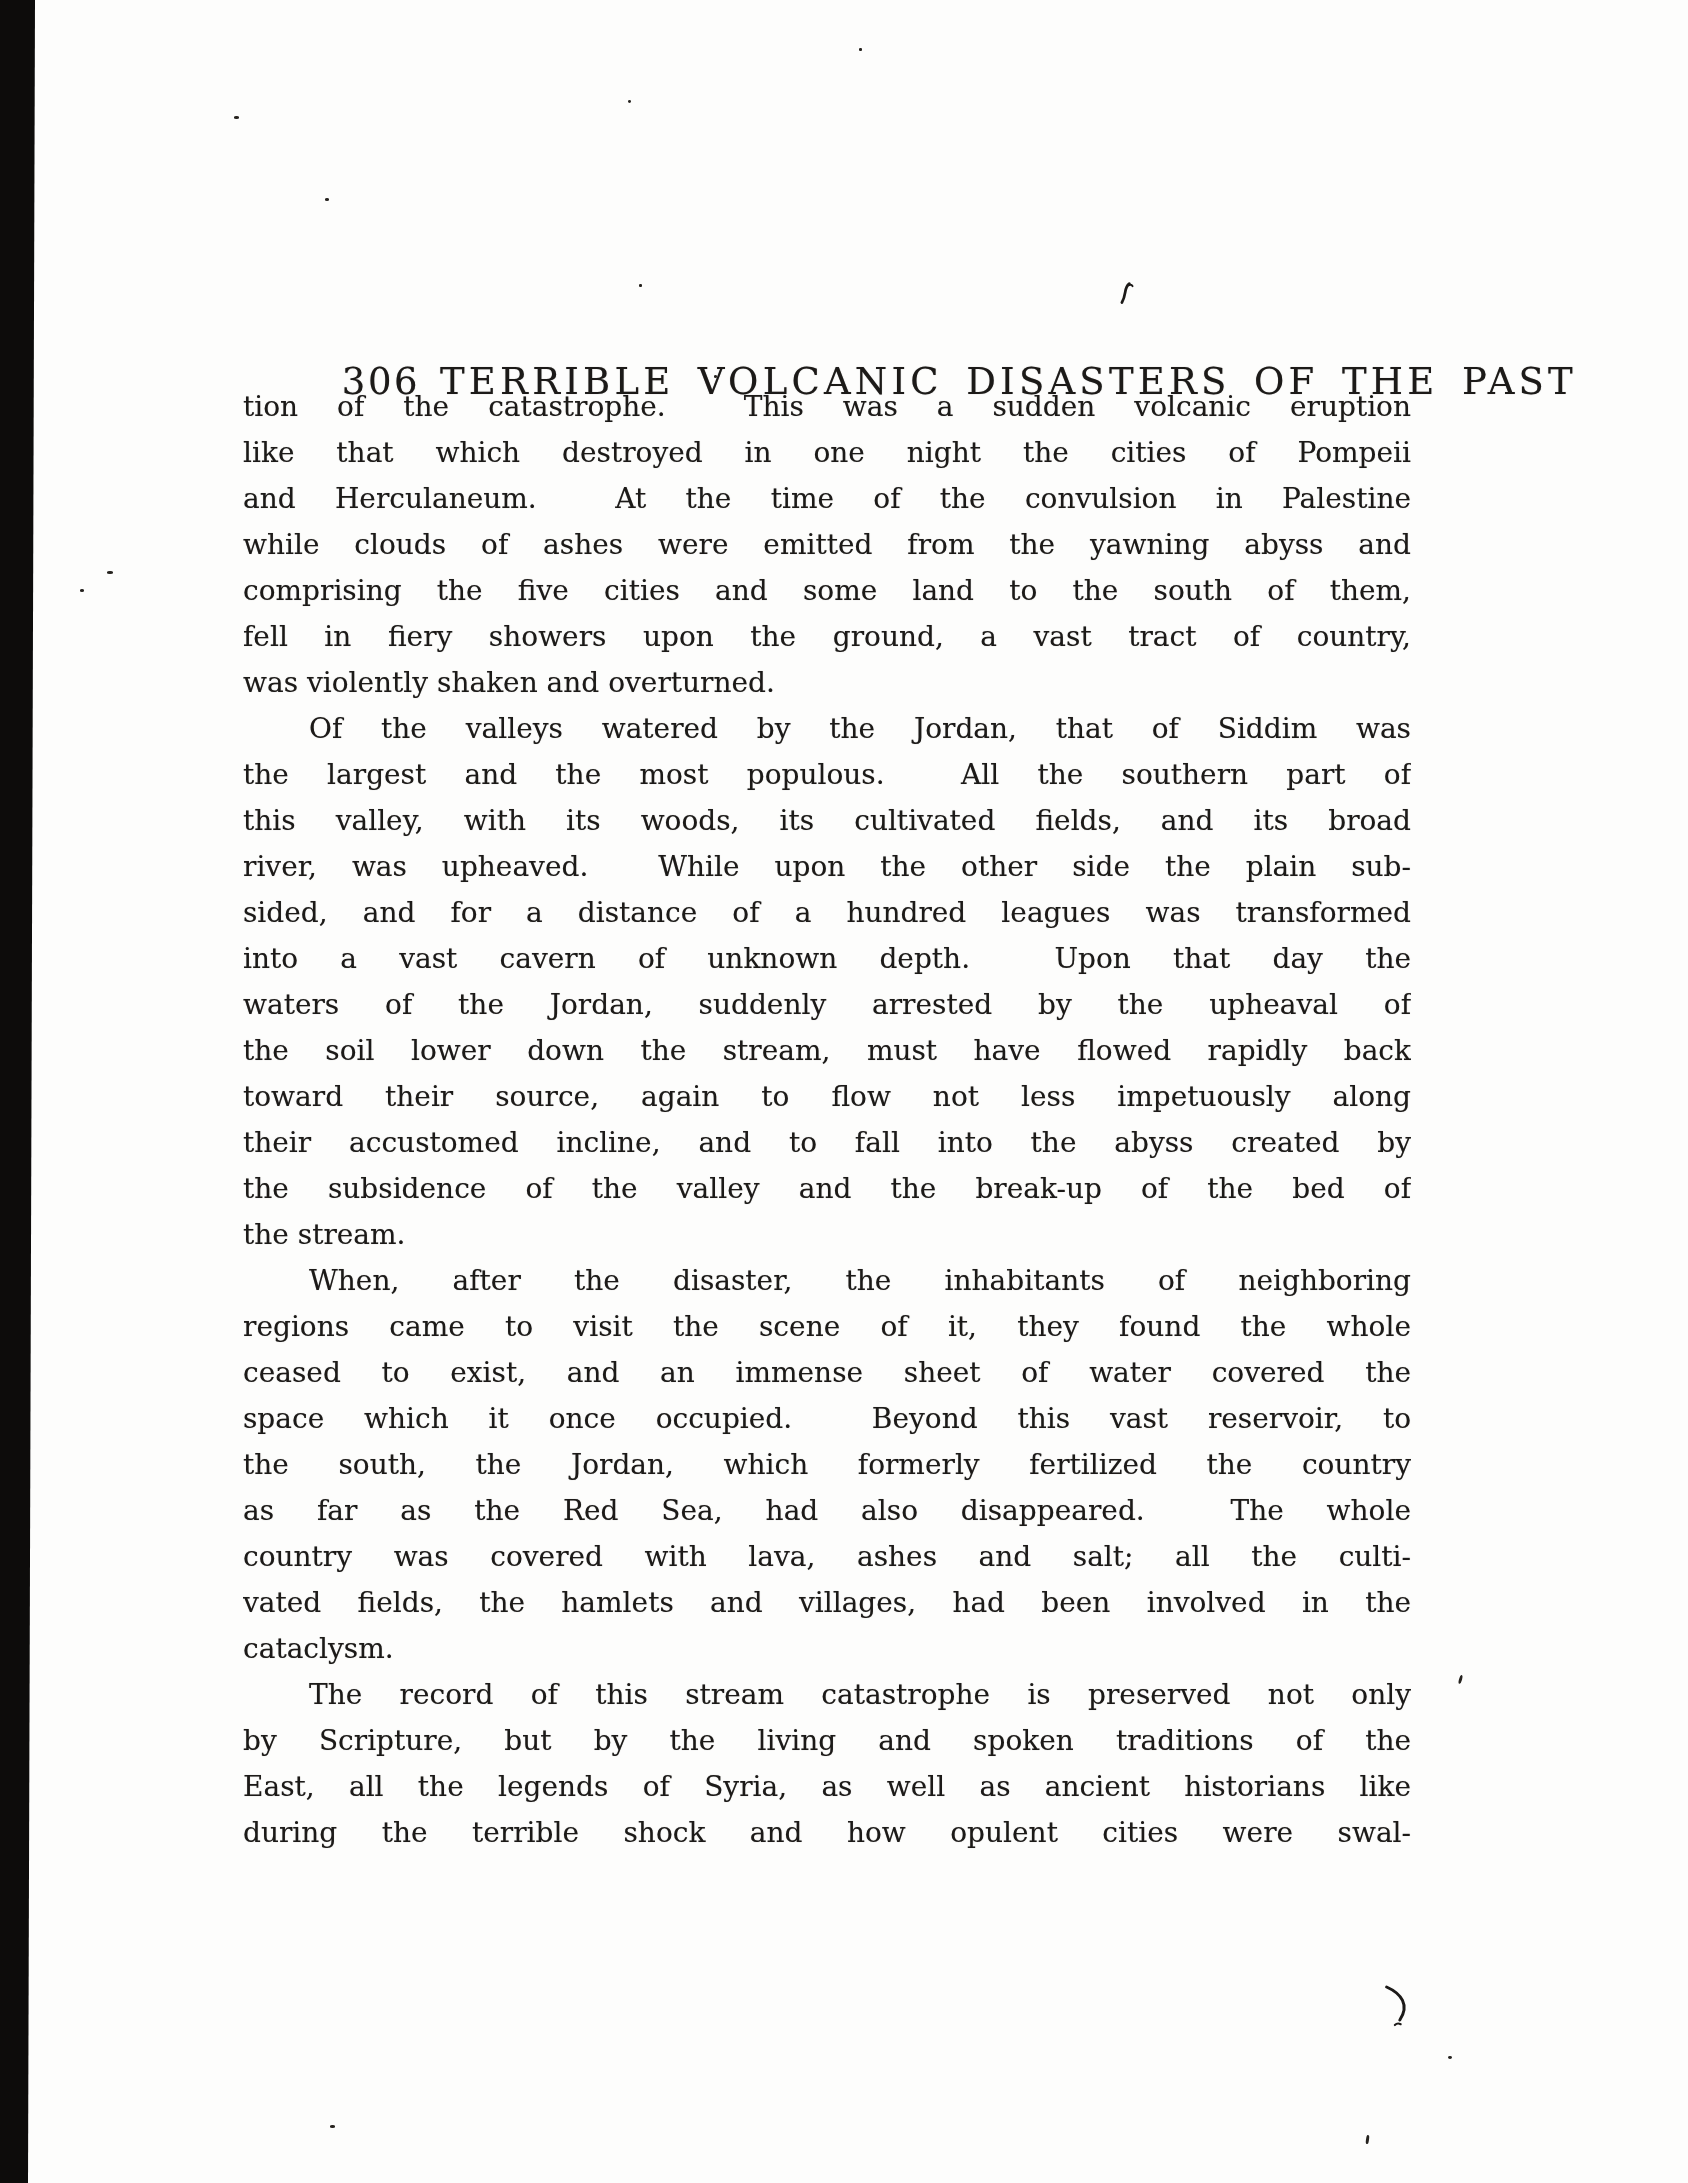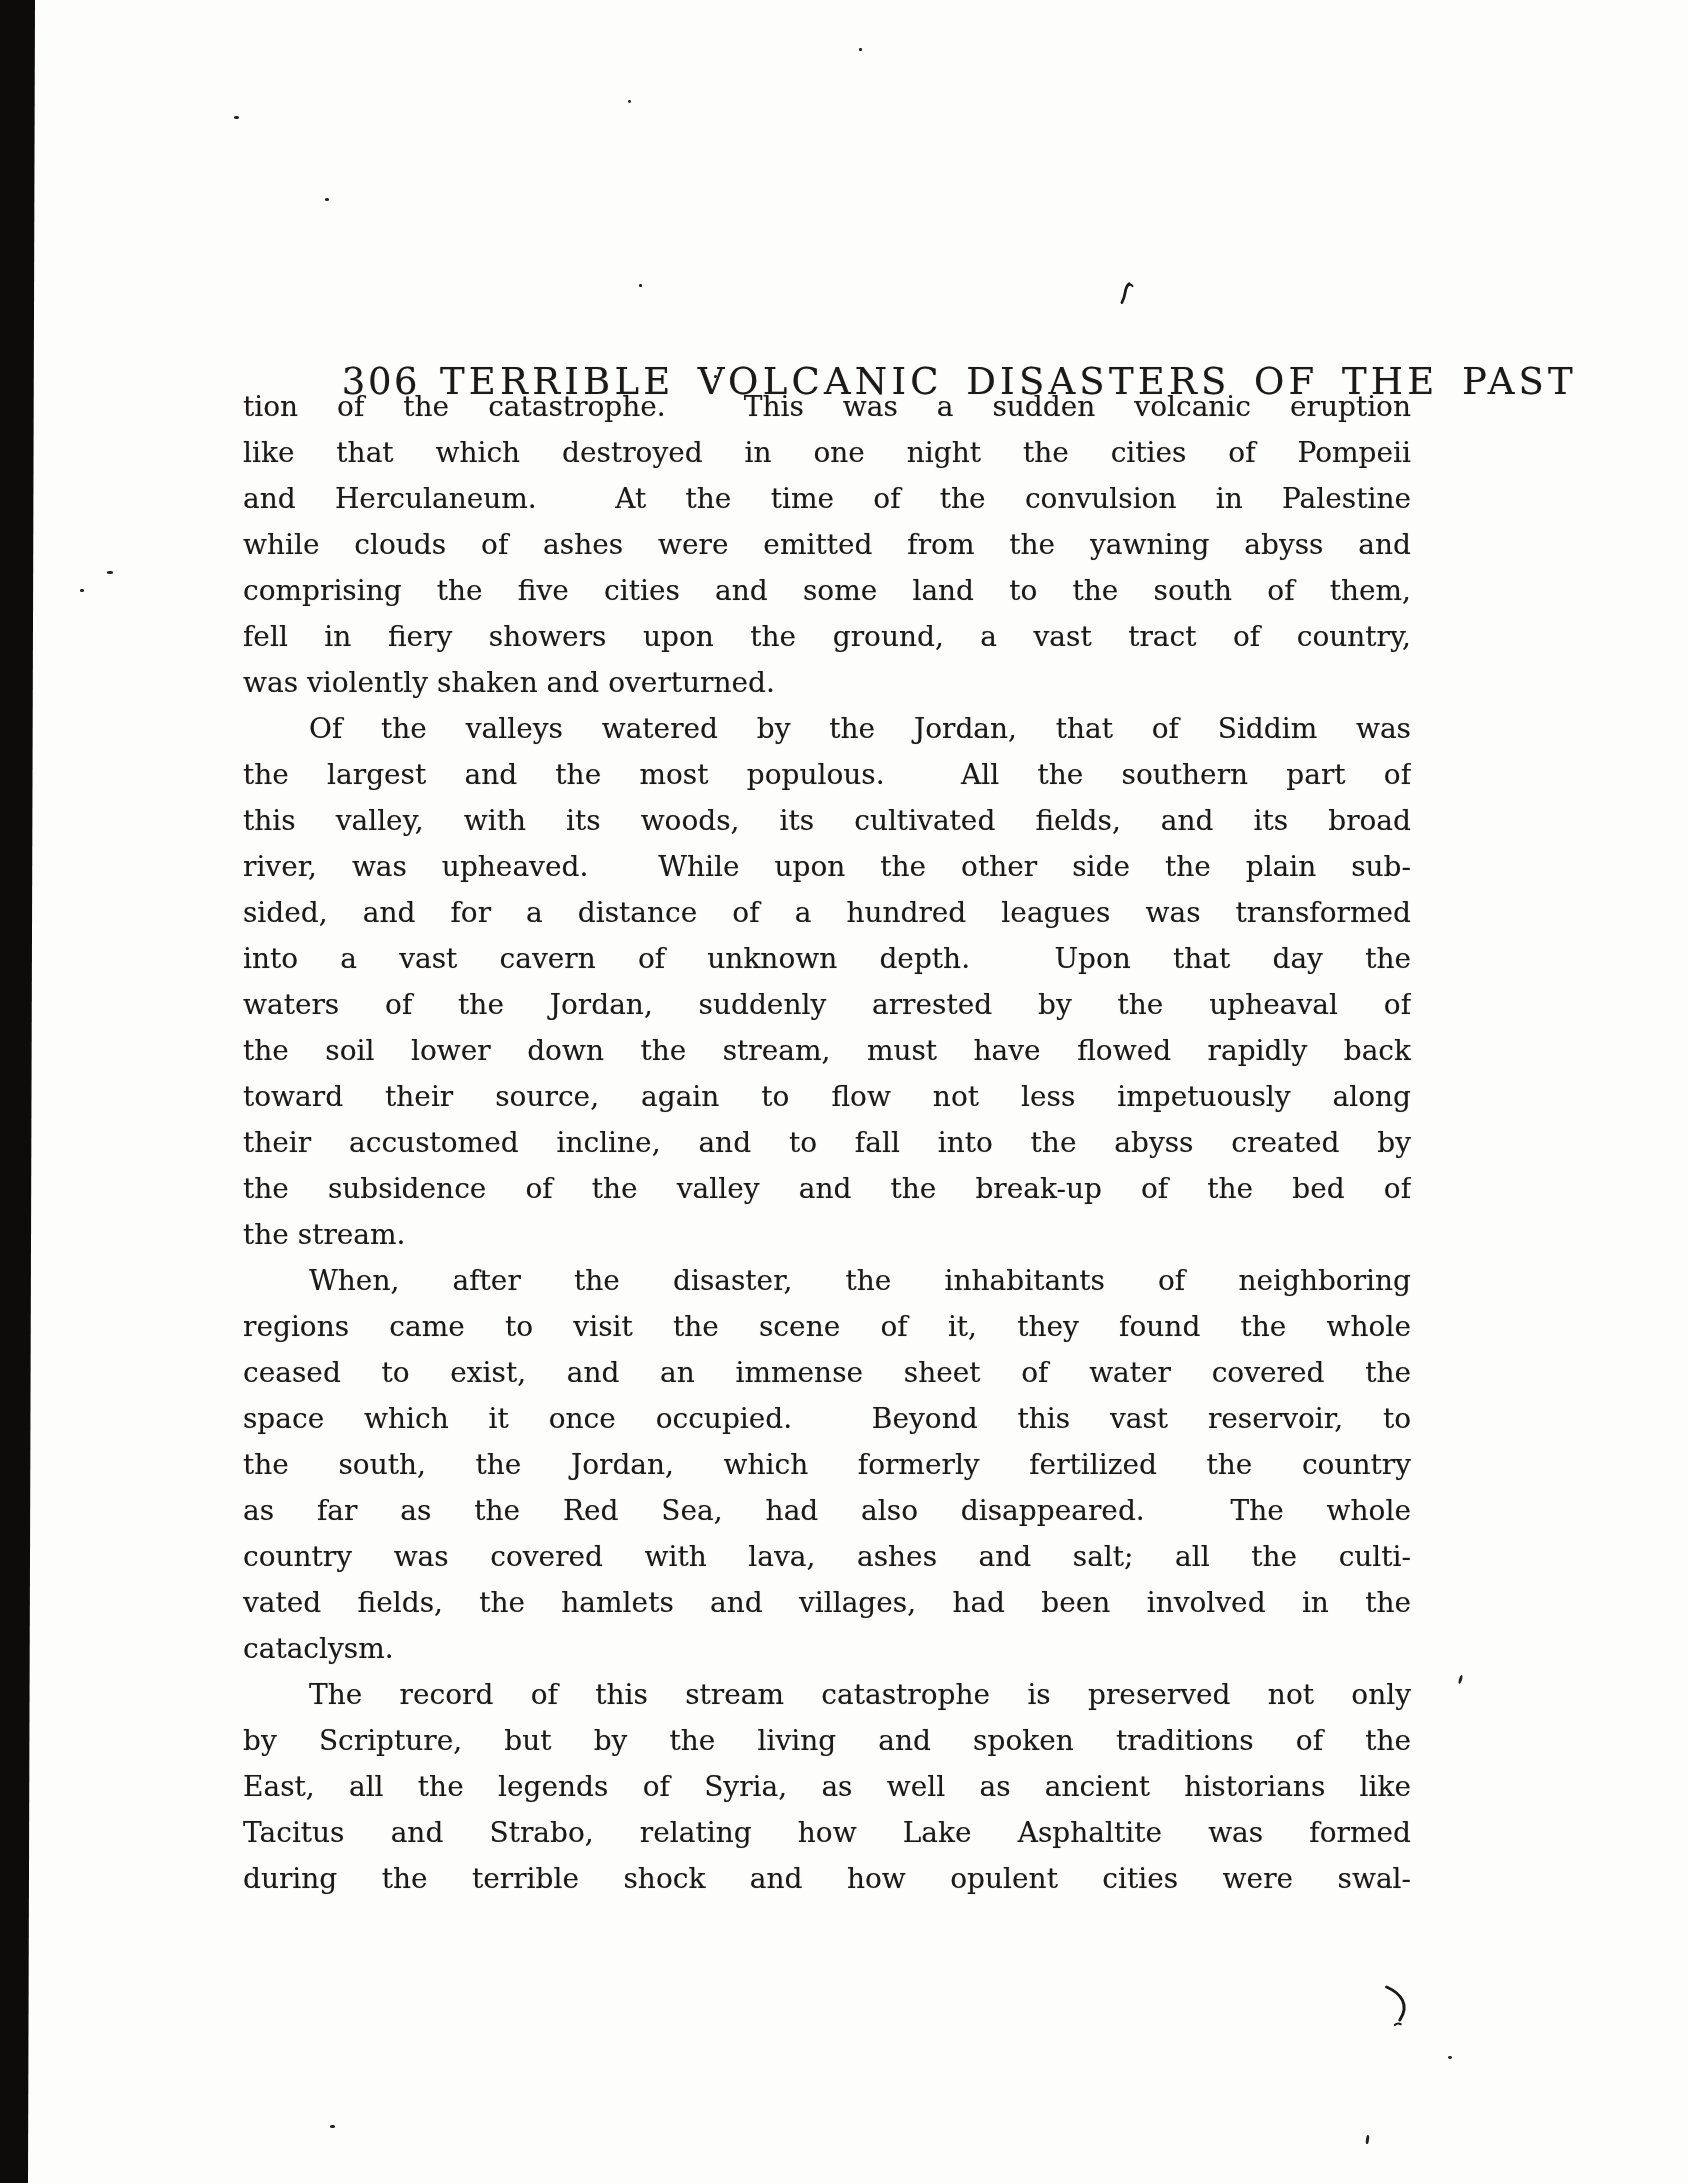--- a/index.html
+++ b/index.html
@@ -85,21 +85,20 @@
       <div class="line">ceased to exist, and an immense sheet of water covered the</div>
       <div class="line">space which it once occupied.  Beyond this vast reservoir, to</div>
       <div class="line">the south, the Jordan, which formerly fertilized the country</div>
       <div class="line">as far as the Red Sea, had also disappeared.  The whole</div>
       <div class="line">country was covered with lava, ashes and salt; all the culti-</div>
       <div class="line">vated fields, the hamlets and villages, had been involved in the</div>
       <div class="line final">cataclysm.</div>
       <div class="line indent">The record of this stream catastrophe is preserved not only</div>
       <div class="line">by Scripture, but by the living and spoken traditions of the</div>
       <div class="line">East, all the legends of Syria, as well as ancient historians like</div>
-      <div class="line">Tacitus and Strabo, relating how Lake Asphaltite was formed</div>
       <div class="line">during the terrible shock and how opulent cities were swal-</div>
     </div>
 
   <svg class="squiggle" style="left:1380px;top:1982px" width="38" height="48" viewBox="0 0 46 58">
     <path d="M8,6 C26,14 36,28 24,46" stroke="#1c1a18" stroke-width="3.6" fill="none" stroke-linecap="round"></path>
     <path d="M18,52 C20,50 23,50 25,51" stroke="#1c1a18" stroke-width="2.6" fill="none" stroke-linecap="round"></path>
   </svg>
 
   <div id="specks">
       <div class="speck" style="left: 628px; top: 100px; width: 3.3px; height: 3.3px; transform: rotate(0deg);"></div>

